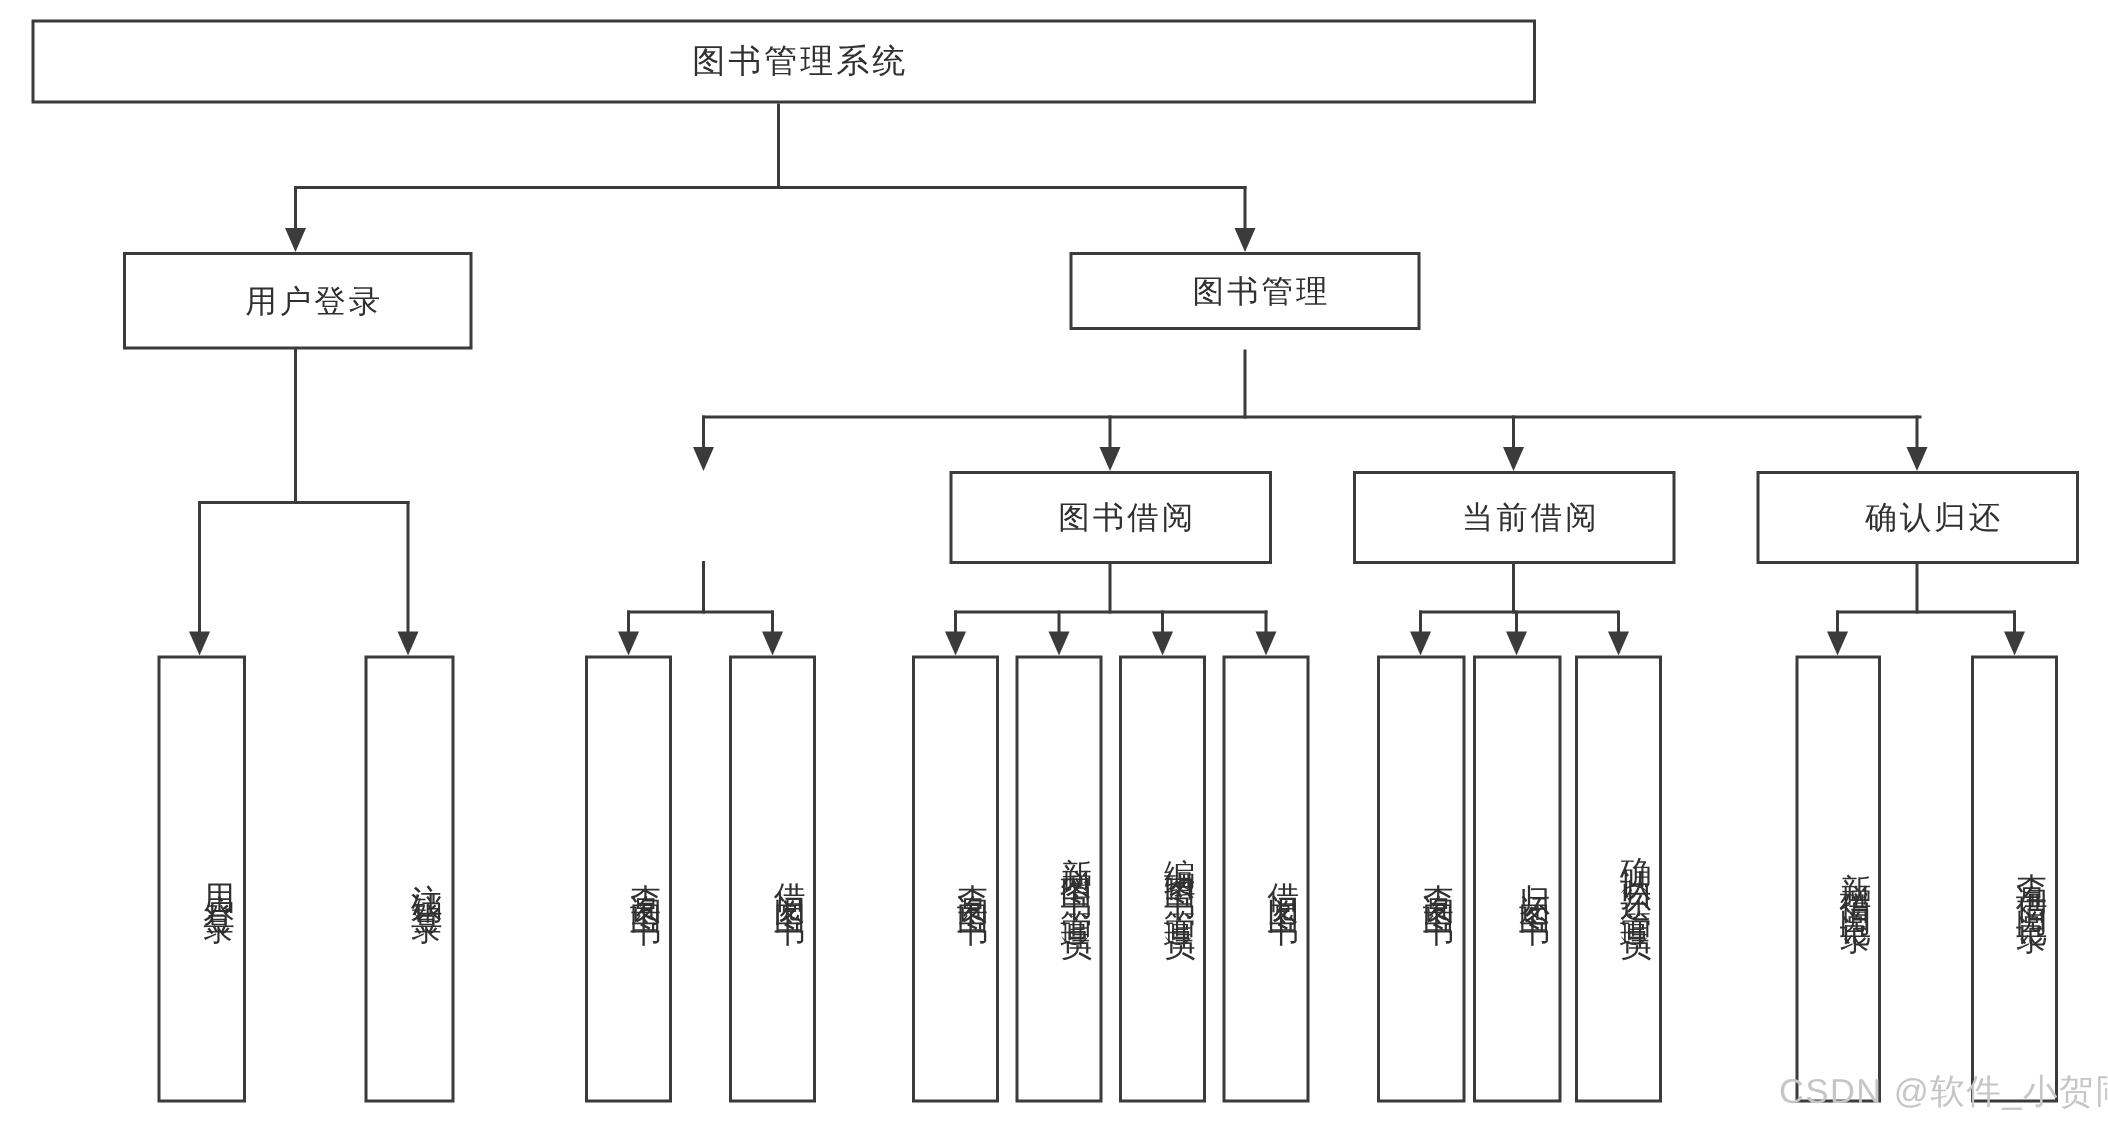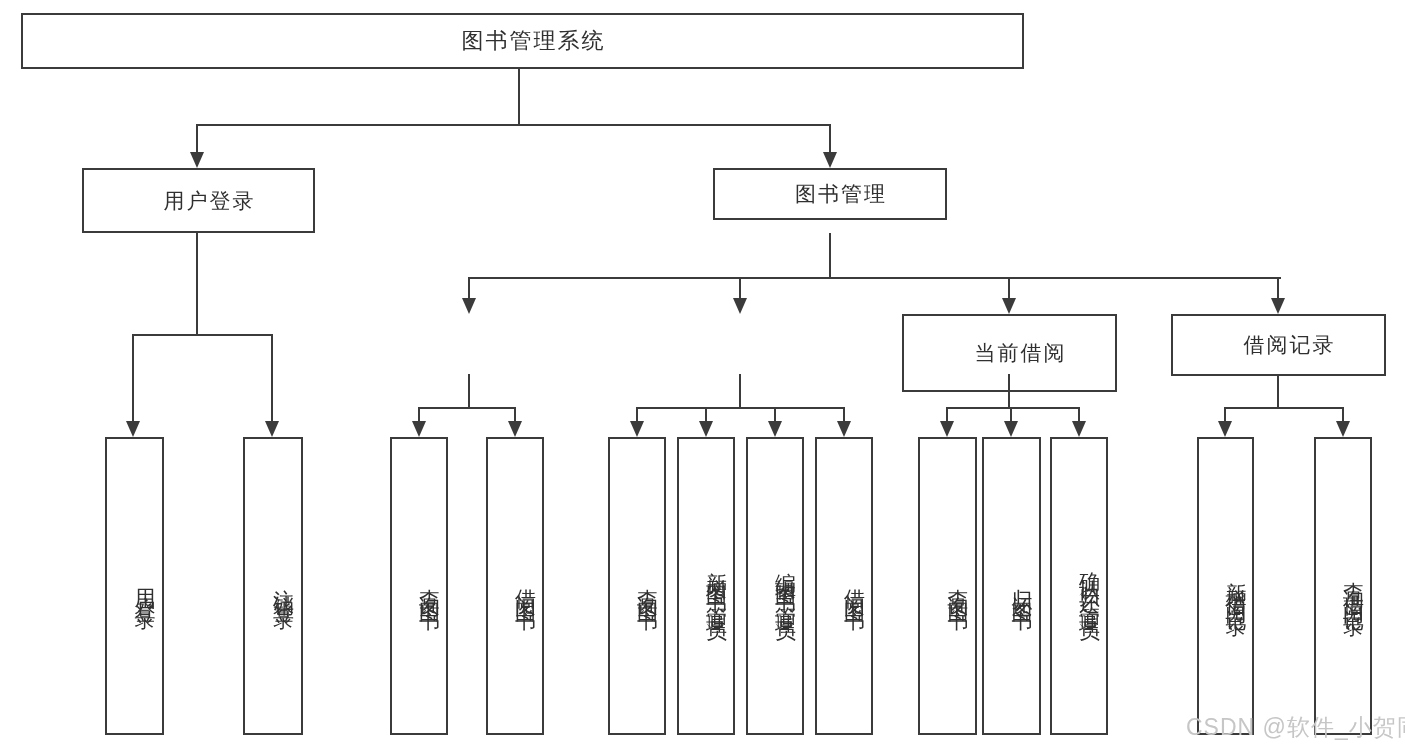--- a/index.html
+++ b/index.html
@@ -89,22 +89,23 @@
   <div class="line" style="left:468px; top:277px; width:813px; height:2px;"></div>
   <div class="line" style="left:468px; top:277px; width:2px; height:23px;"></div>
   <div class="arrow-head" style="left:462px; top:298px;"></div>
   <div class="line" style="left:739px; top:277px; width:2px; height:23px;"></div>
   <div class="arrow-head" style="left:733px; top:298px;"></div>
   <div class="line" style="left:1008px; top:277px; width:2px; height:23px;"></div>
   <div class="arrow-head" style="left:1002px; top:298px;"></div>
   <div class="line" style="left:1277px; top:277px; width:2px; height:23px;"></div>
   <div class="arrow-head" style="left:1271px; top:298px;"></div>
 
-  <div class="node" style="left:902px; top:314px; width:215px; height:78px;">当前借阅</div>
-  <div class="node" style="left:1171px; top:314px; width:215px; height:62px;">借阅记录</div>
+  <div class="node" style="left:633px; top:314px; width:215px; height:62px;">图书借阅</div>
+  <div class="node" style="left:902px; top:314px; width:215px; height:62px;">当前借阅</div>
+  <div class="node" style="left:1171px; top:314px; width:215px; height:62px;">确认归还</div>
 
   <div class="line" style="left:468px; top:374px; width:2px; height:35px;"></div>
   <div class="line" style="left:739px; top:374px; width:2px; height:35px;"></div>
   <div class="line" style="left:1008px; top:374px; width:2px; height:35px;"></div>
   <div class="line" style="left:1277px; top:374px; width:2px; height:35px;"></div>
 
   <div class="line" style="left:418px; top:407px; width:98px; height:2px;"></div>
   <div class="line" style="left:636px; top:407px; width:209px; height:2px;"></div>
   <div class="line" style="left:946px; top:407px; width:133px; height:2px;"></div>
   <div class="line" style="left:1224px; top:407px; width:120px; height:2px;"></div>

